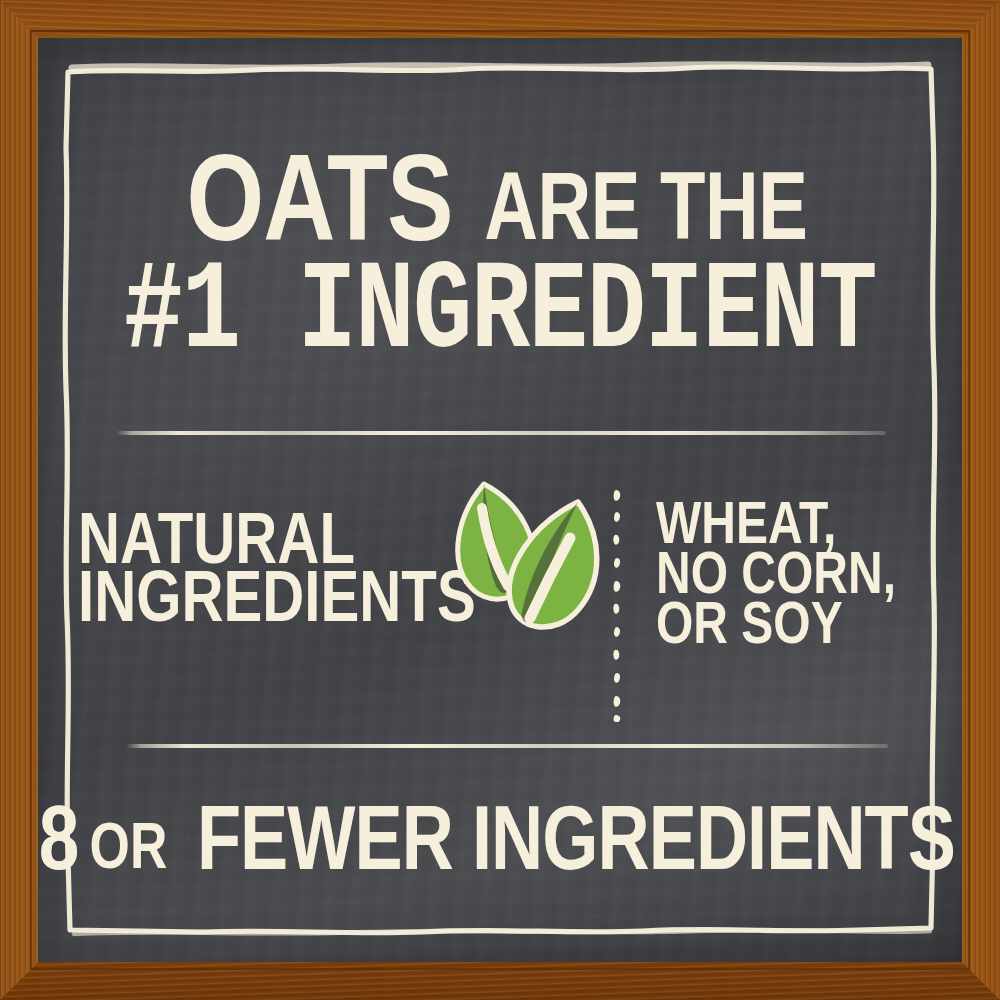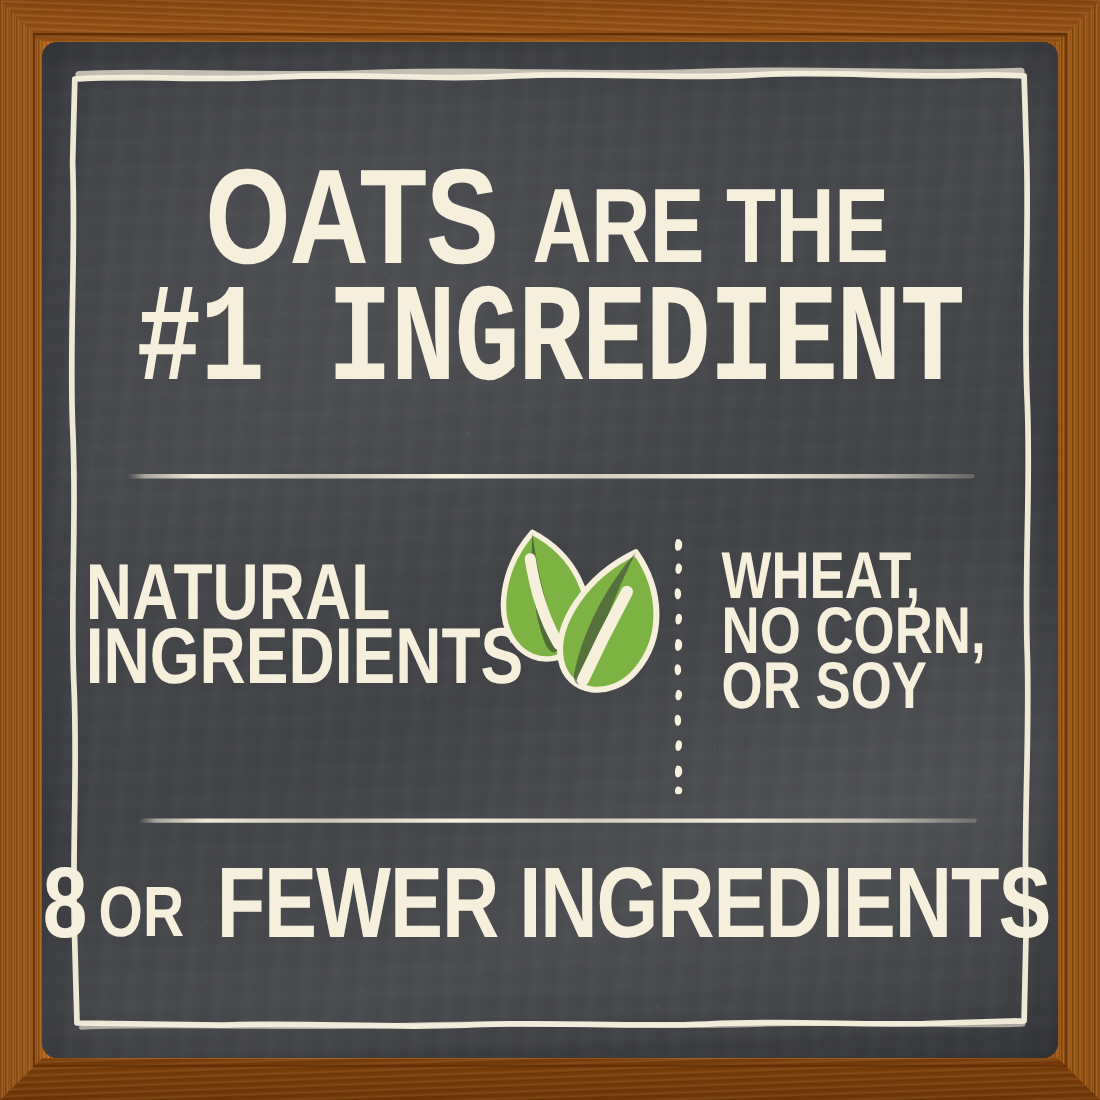--- a/index.html
+++ b/index.html
@@ -124,21 +124,20 @@
         rgba(255,255,255,0.000) 9px,
         rgba(0,0,0,0.022) 17px,
         rgba(255,255,255,0.010) 26px),
       repeating-linear-gradient(178deg,
         rgba(255,255,255,0.012) 0px,
         rgba(0,0,0,0.016) 13px,
         rgba(255,255,255,0.000) 23px),
       linear-gradient(160deg, #3c3e43 0%, #46484c 34%, #414347 58%, #4a4c50 78%, #3b3d41 100%);
     box-shadow: inset 0 0 55px rgba(0,0,0,0.30);
     overflow: hidden;
-    border-radius: 14px;
   }
   .board-speckle {
     position: absolute; inset: 0;
     opacity: .5;
     pointer-events: none;
   }
 
   
   .chalk-border {
     position: absolute;
@@ -277,21 +276,21 @@
     letter-spacing: 0px;
   }
   .nocorn-block .cl span {
     display: inline-block;
     transform: scaleX(0.96) scaleY(1.2);
     transform-origin: left center;
   }
 
   .bottom-line {
     position: absolute;
-    top: 740px;
+    top: 756px;
     left: 0; right: 0;
     text-align: center;
     white-space: nowrap;
     font-family: "Liberation Sans Narrow", "Liberation Sans", sans-serif;
     font-weight: 700;
   }
   .bl-num  { font-size: 76px; display: inline-block; transform: scaleX(0.96) scaleY(1.2); }
   .bl-or   { font-size: 54px; display: inline-block; transform: scaleX(0.96) scaleY(1.2); margin: 0 8px; }
   .bl-rest { font-size: 76px; display: inline-block; transform: scaleX(0.95) scaleY(1.2); letter-spacing: -1px; }
 </style>

